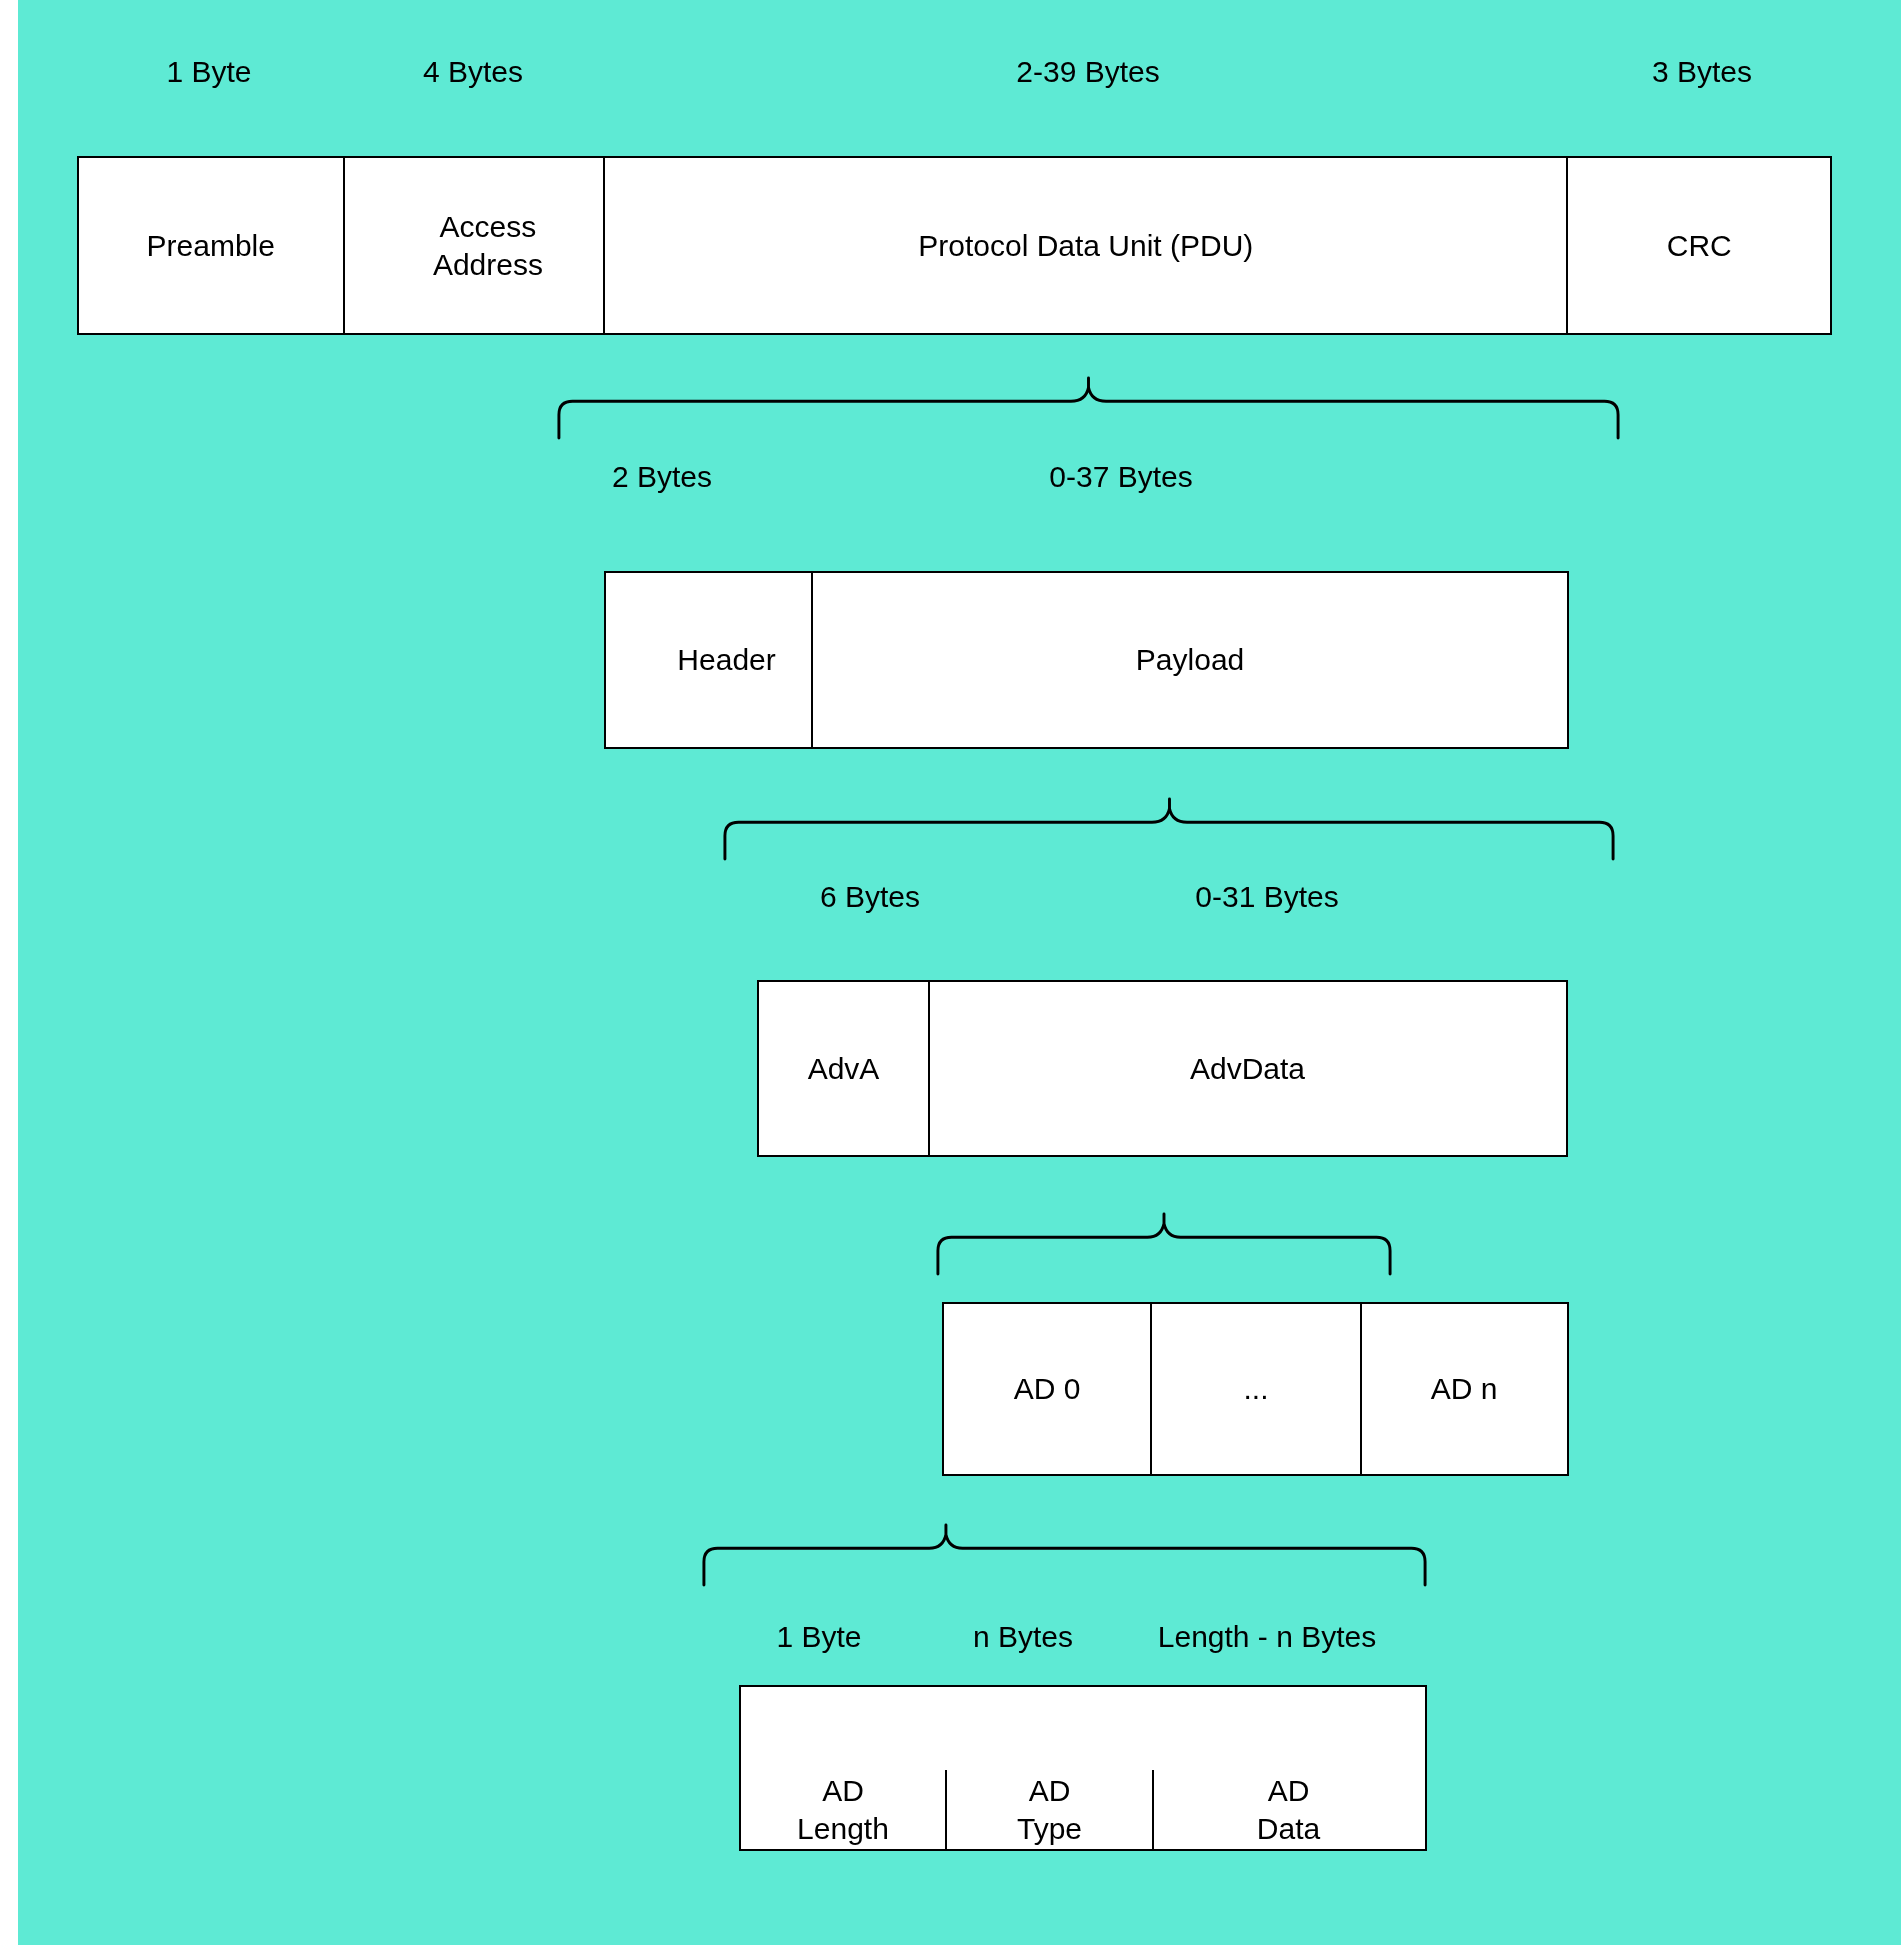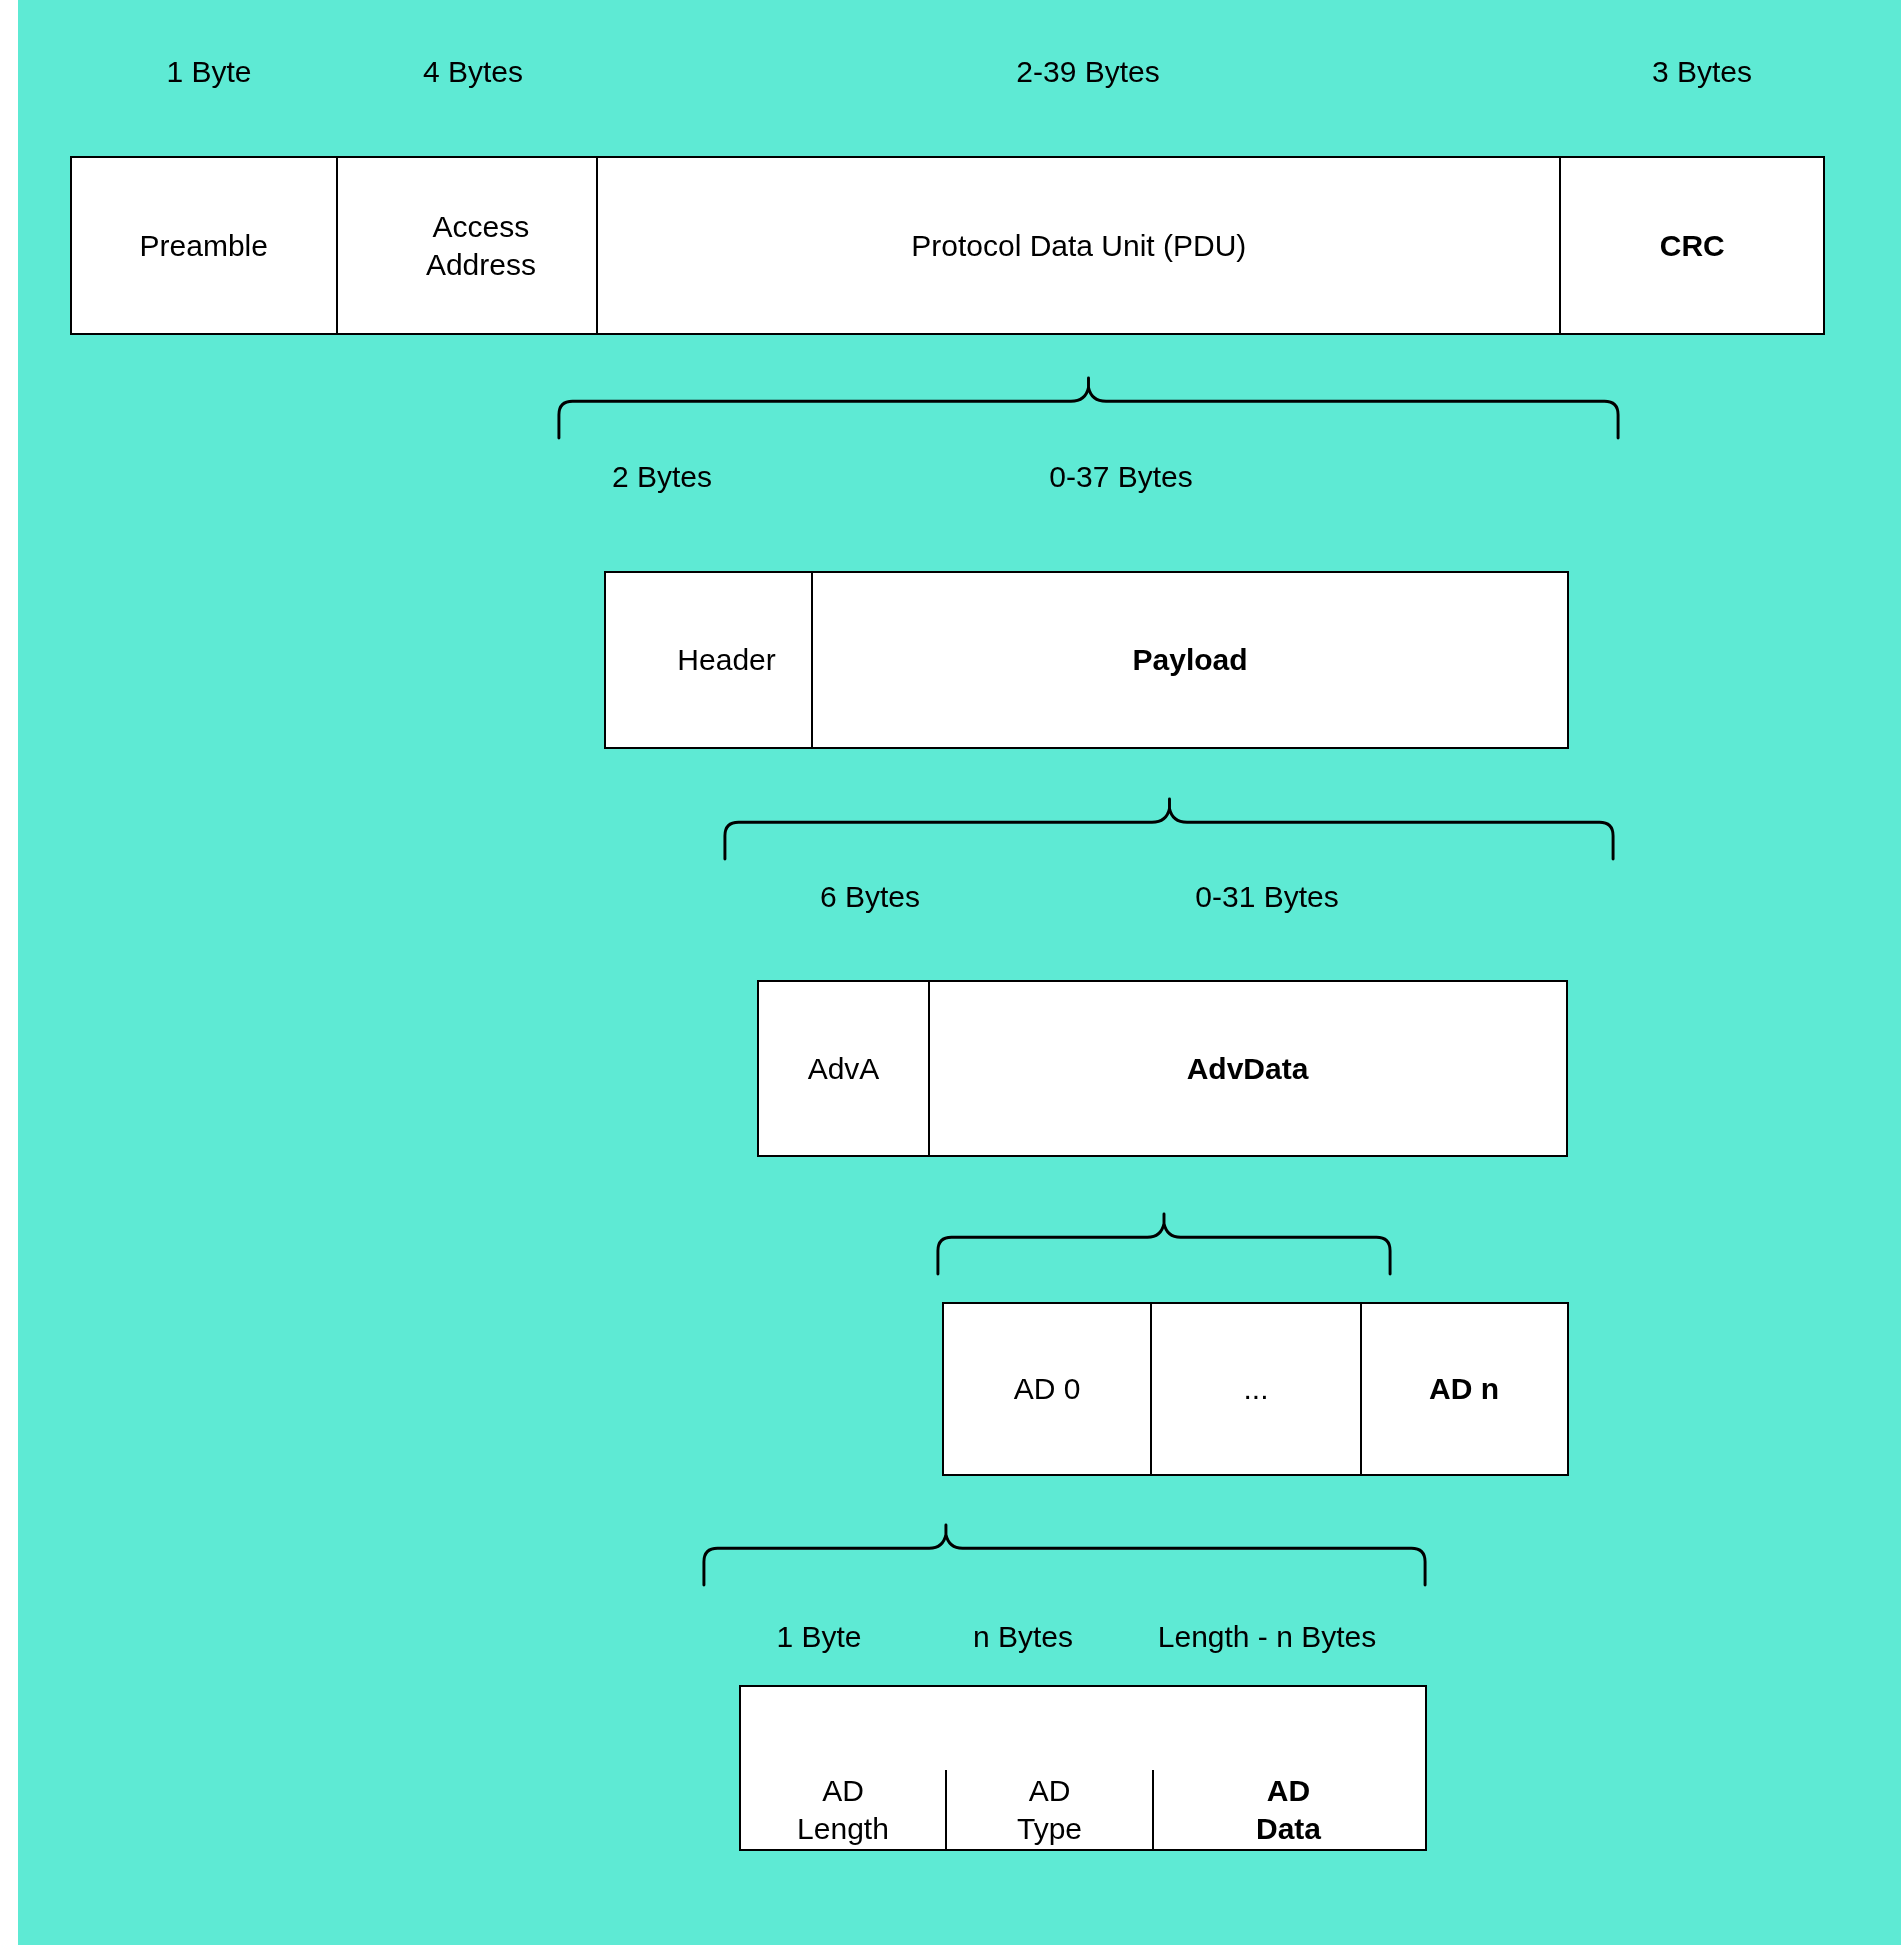--- a/index.html
+++ b/index.html
@@ -46,21 +46,20 @@
     font-size: 30px;
     line-height: 1.25;
     color: #000000;
     border-right: 2.9px solid #000000;
     padding: 2px 3.9px;
     white-space: pre-line;
     overflow: hidden;
   }
   .field-cell:last-child {
     border-right: none;
-    font-weight: bold;
   }
   
   .brace {
     position: absolute;
     pointer-events: none;
   }
   .brace svg {
     display: block;
     width: 100%;
     height: 100%;
@@ -77,21 +76,21 @@
 </head>
 <body>
 
 <div id="canvas">
 
   <div class="size-label" style="left:191px; top:55px;">1 Byte</div>
   <div class="size-label" style="left:455px; top:55px;">4 Bytes</div>
   <div class="size-label" style="left:1070px; top:55px;">2-39 Bytes</div>
   <div class="size-label" style="left:1684px; top:55px;">3 Bytes</div>
 
-  <div class="field-row" style="left:52px; top:156px; width:1755px; height:179px;">
+  <div class="field-row" style="left:59px; top:156px; width:1755px; height:179px;">
     <div class="field-cell" style="width:266px;">Preamble</div>
     <div class="field-cell" style="width:261px;padding-left:32px;">Access
 Address</div>
     <div class="field-cell" style="width:965px;">Protocol Data Unit (PDU)</div>
     <div class="field-cell" style="width:262px;">CRC</div>
   </div>
 
   <div class="brace" style="left:538px; top:376px; width:1065px; height:62px;">
     <svg viewBox="0 0 1092 64" preserveAspectRatio="none">
       <path d="M 3 64 L 3 40 Q 3 26 17 26 L 528 26 Q 543 26 546 12 L 546 2

